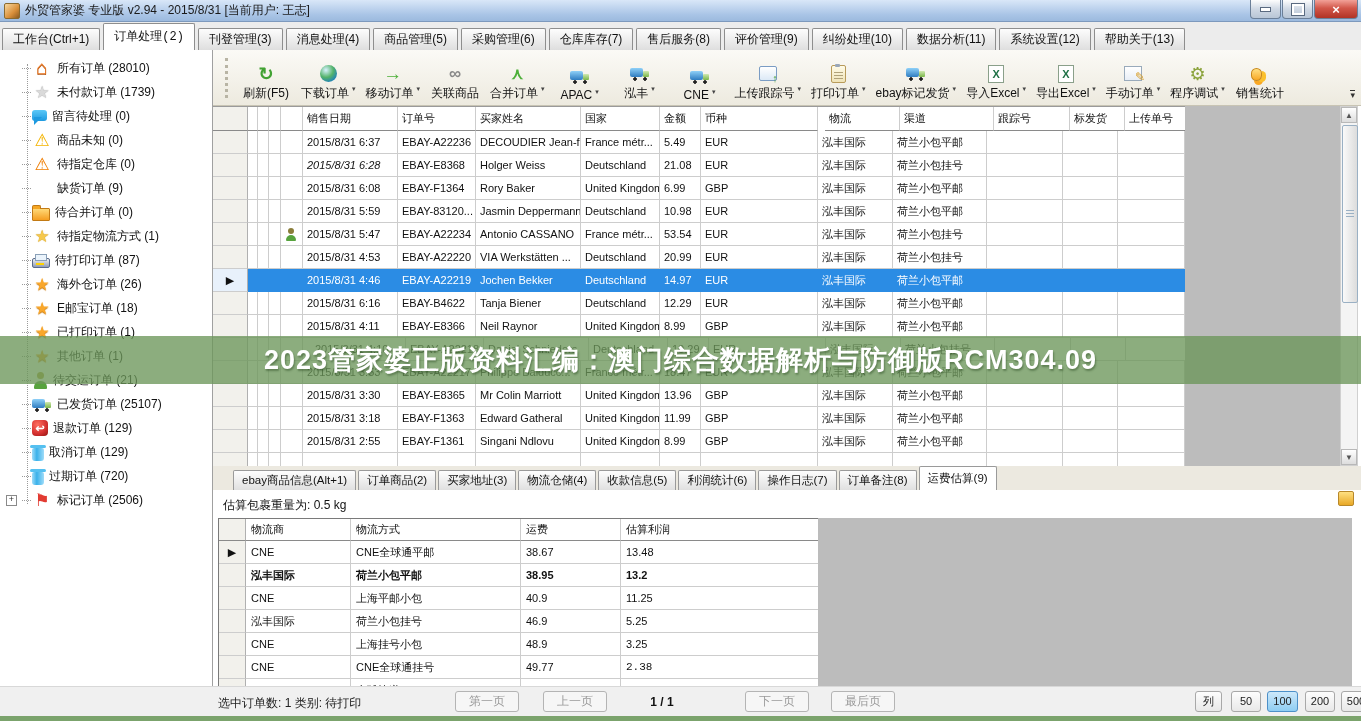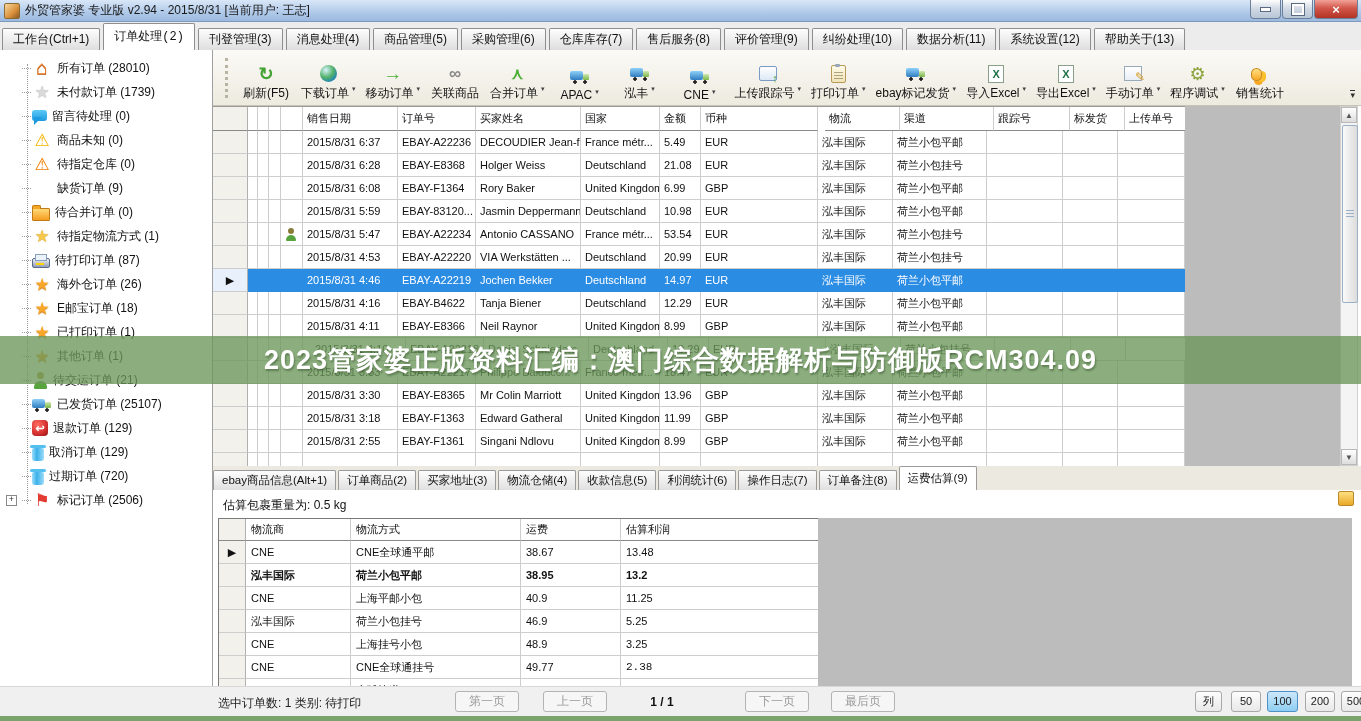--- a/index.html
+++ b/index.html
@@ -109,21 +109,21 @@
   .vscroll{position:absolute;left:1127px;top:0;width:18px;height:360px;background:#f4f4f4;border:1px solid #d0d0d0;box-sizing:border-box;}
   .sbtn{position:absolute;left:0;width:16px;height:16px;background:linear-gradient(#fff,#ddd);
     border:1px solid #b8b8b8;box-sizing:border-box;font-size:8px;color:#555;display:flex;align-items:center;justify-content:center;}
   .sb-up{top:0;} .sb-dn{bottom:0;}
   .sthumb{position:absolute;left:1px;top:18px;width:14px;height:176px;background:linear-gradient(90deg,#fafafa,#dcdcdc);
     border:1px solid #9ab0c4;border-radius:2px;}
   .sthumb::after{content:"";position:absolute;left:3px;right:3px;top:50%;height:7px;margin-top:-4px;
     background:repeating-linear-gradient(#9ab0c4 0 1px,transparent 1px 3px);}
   
   #detail-tabs{position:absolute;left:213px;top:466px;width:1148px;height:24px;background:#ece9e0;
-    display:flex;align-items:flex-end;padding-left:0;box-sizing:border-box;}
+    display:flex;align-items:flex-end;padding-left:20px;box-sizing:border-box;}
   .dtab{height:19px;line-height:19px;padding:0 8px;margin-right:2px;border:1px solid #9a9a9a;border-bottom:none;
     border-radius:2px 2px 0 0;background:linear-gradient(#fdfdfd,#e0e0e0);font-size:11.5px;white-space:nowrap;cursor:default;}
   .dtab.active{height:23px;line-height:23px;background:#fff;z-index:2;}
   #detail-panel{position:absolute;left:213px;top:490px;width:1148px;height:196px;background:#fff;overflow:hidden;}
   #weight-line{position:absolute;left:10px;top:7px;font-size:12px;color:#111;}
   #ftable{position:absolute;left:5px;top:28px;width:600px;border:1px solid #7a7a7a;border-bottom:none;}
   .frow{display:flex;height:23px;background:#fff;}
   .frow.head{height:22px;}
   .fcell{box-sizing:border-box;border-right:1px solid #cdcdcd;border-bottom:1px solid #cdcdcd;
     padding:0 5px;display:flex;align-items:center;overflow:hidden;white-space:nowrap;font-size:11px;flex:none;}
@@ -447,21 +447,21 @@
           <div class="ocell" style="width: 76px;"></div>
           <div class="ocell" style="width: 55px;"></div>
           <div class="ocell" style="width: 67px;"></div>
         </div>
         <div class="orow">
           <div class="ocell c-sel" style="width: 35px;"></div>
           <div class="ocell" style="width: 10px;"></div>
           <div class="ocell" style="width: 11px;"></div>
           <div class="ocell" style="width: 12px;"></div>
           <div class="ocell" style="width: 22px;"></div>
-          <div class="ocell" style="width: 95px;">2015/8/31 6:28</div>
+          <div class="ocell" style="width: 95px; font-style: italic;">2015/8/31 6:28</div>
           <div class="ocell" style="width: 78px;">EBAY-E8368</div>
           <div class="ocell" style="width: 105px;">Holger Weiss</div>
           <div class="ocell" style="width: 79px;">Deutschland</div>
           <div class="ocell" style="width: 41px;">21.08</div>
           <div class="ocell" style="width: 117px;">EUR</div>
           <div class="ocell" style="width: 75px;">泓丰国际</div>
           <div class="ocell" style="width: 94px;">荷兰小包挂号</div>
           <div class="ocell" style="width: 76px;"></div>
           <div class="ocell" style="width: 55px;"></div>
           <div class="ocell" style="width: 67px;"></div>
@@ -559,21 +559,21 @@
           <div class="ocell" style="width: 76px;"></div>
           <div class="ocell" style="width: 55px;"></div>
           <div class="ocell" style="width: 67px;"></div>
         </div>
         <div class="orow">
           <div class="ocell c-sel" style="width: 35px;"></div>
           <div class="ocell" style="width: 10px;"></div>
           <div class="ocell" style="width: 11px;"></div>
           <div class="ocell" style="width: 12px;"></div>
           <div class="ocell" style="width: 22px;"></div>
-          <div class="ocell" style="width: 95px;">2015/8/31 4:16</div>
+          <div class="ocell" style="width: 95px;">2015/8/31 6:16</div>
           <div class="ocell" style="width: 78px;">EBAY-B4622</div>
           <div class="ocell" style="width: 105px;">Tanja Biener</div>
           <div class="ocell" style="width: 79px;">Deutschland</div>
           <div class="ocell" style="width: 41px;">12.29</div>
           <div class="ocell" style="width: 117px;">EUR</div>
           <div class="ocell" style="width: 75px;">泓丰国际</div>
           <div class="ocell" style="width: 94px;">荷兰小包平邮</div>
           <div class="ocell" style="width: 76px;"></div>
           <div class="ocell" style="width: 55px;"></div>
           <div class="ocell" style="width: 67px;"></div>

